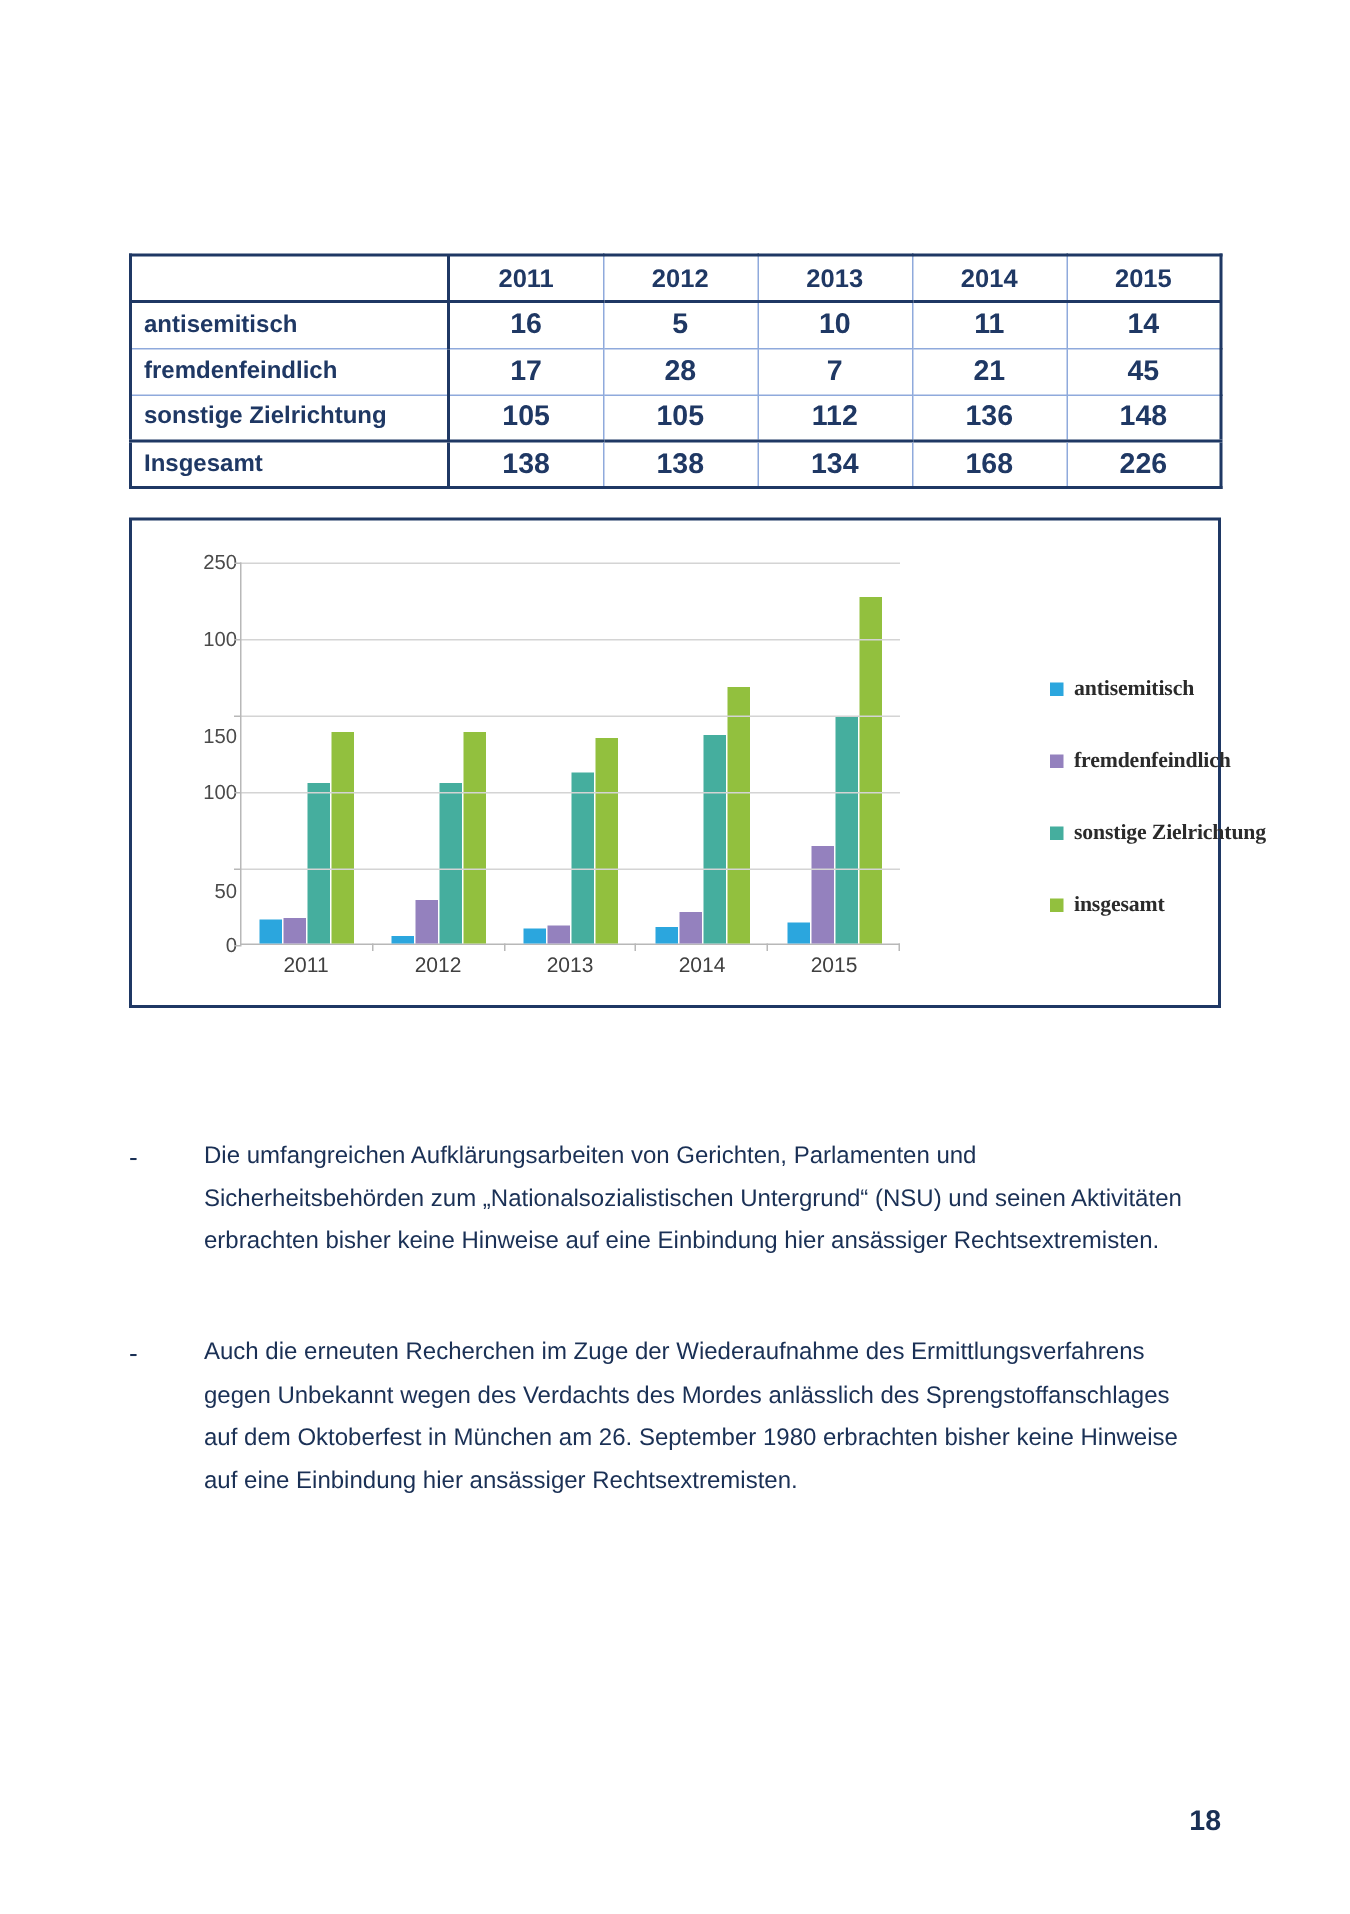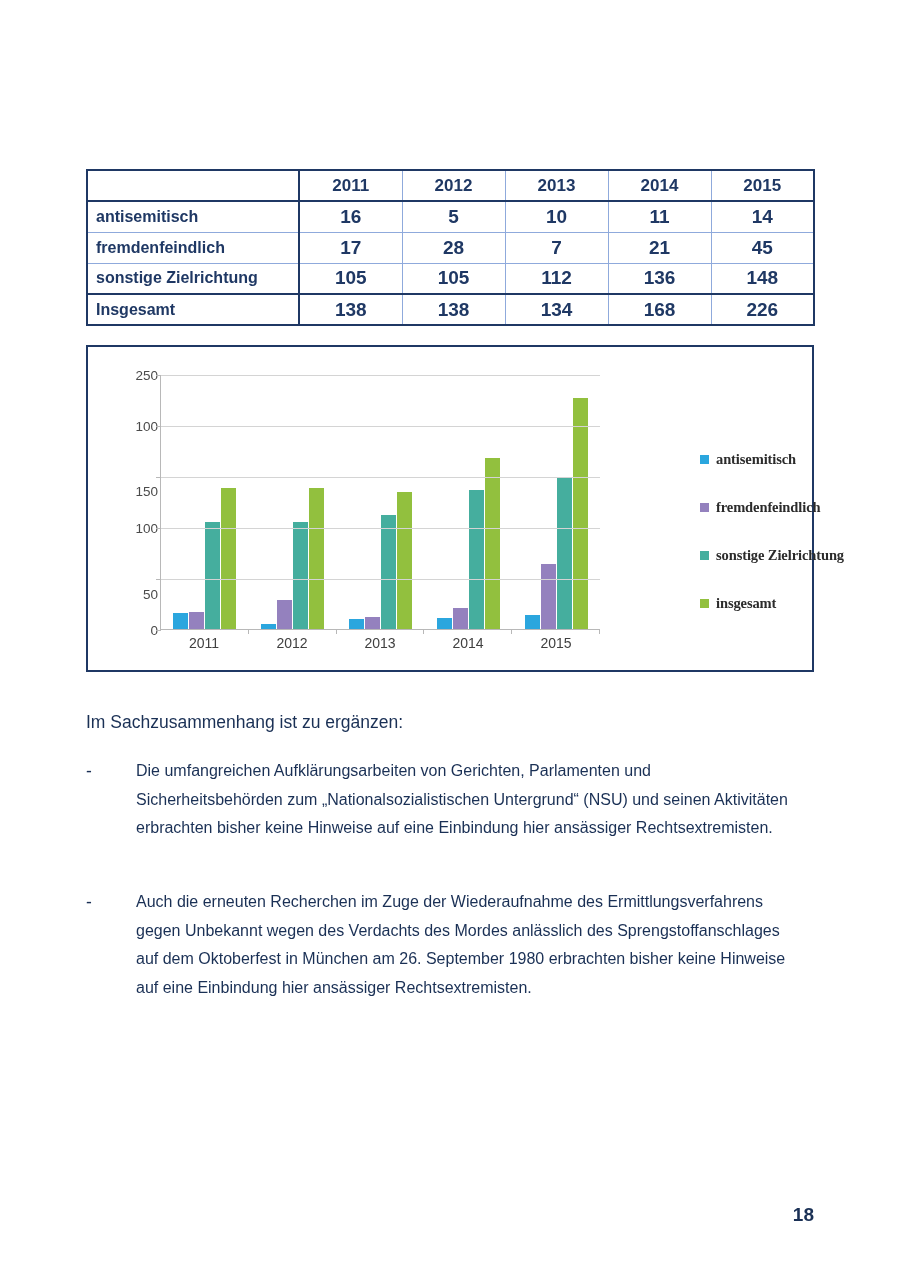--- a/index.html
+++ b/index.html
@@ -410,21 +410,20 @@
           </div>
           <div class="legend-item">
             <span class="legend-swatch" style="background: rgb(146, 192, 62);"></span>
             <span class="legend-label">insgesamt</span>
           </div>
         </div>
 
     </div>
   </div>
 
-  <div class="body-head">Im Sachzusammenhang ist zu ergänzen:</div>
 
   <div class="bullet" id="bullet-1">
     <div class="dash">-</div>
     <div class="btext">Die umfangreichen Aufklärungsarbeiten von Gerichten, Parlamenten und Sicherheitsbehörden zum „Nationalsozialistischen Untergrund“ (NSU) und seinen Aktivitäten erbrachten bisher keine Hinweise auf eine Einbindung hier ansässiger Rechtsextremisten.</div>
   </div>
 
   <div class="bullet" id="bullet-2">
     <div class="dash">-</div>
     <div class="btext">Auch die erneuten Recherchen im Zuge der Wiederaufnahme des Ermittlungsverfahrens gegen Unbekannt wegen des Verdachts des Mordes anlässlich des Sprengstoffanschlages auf dem Oktoberfest in München am 26. September 1980 erbrachten bisher keine Hinweise auf eine Einbindung hier ansässiger Rechtsextremisten.</div>
   </div>

